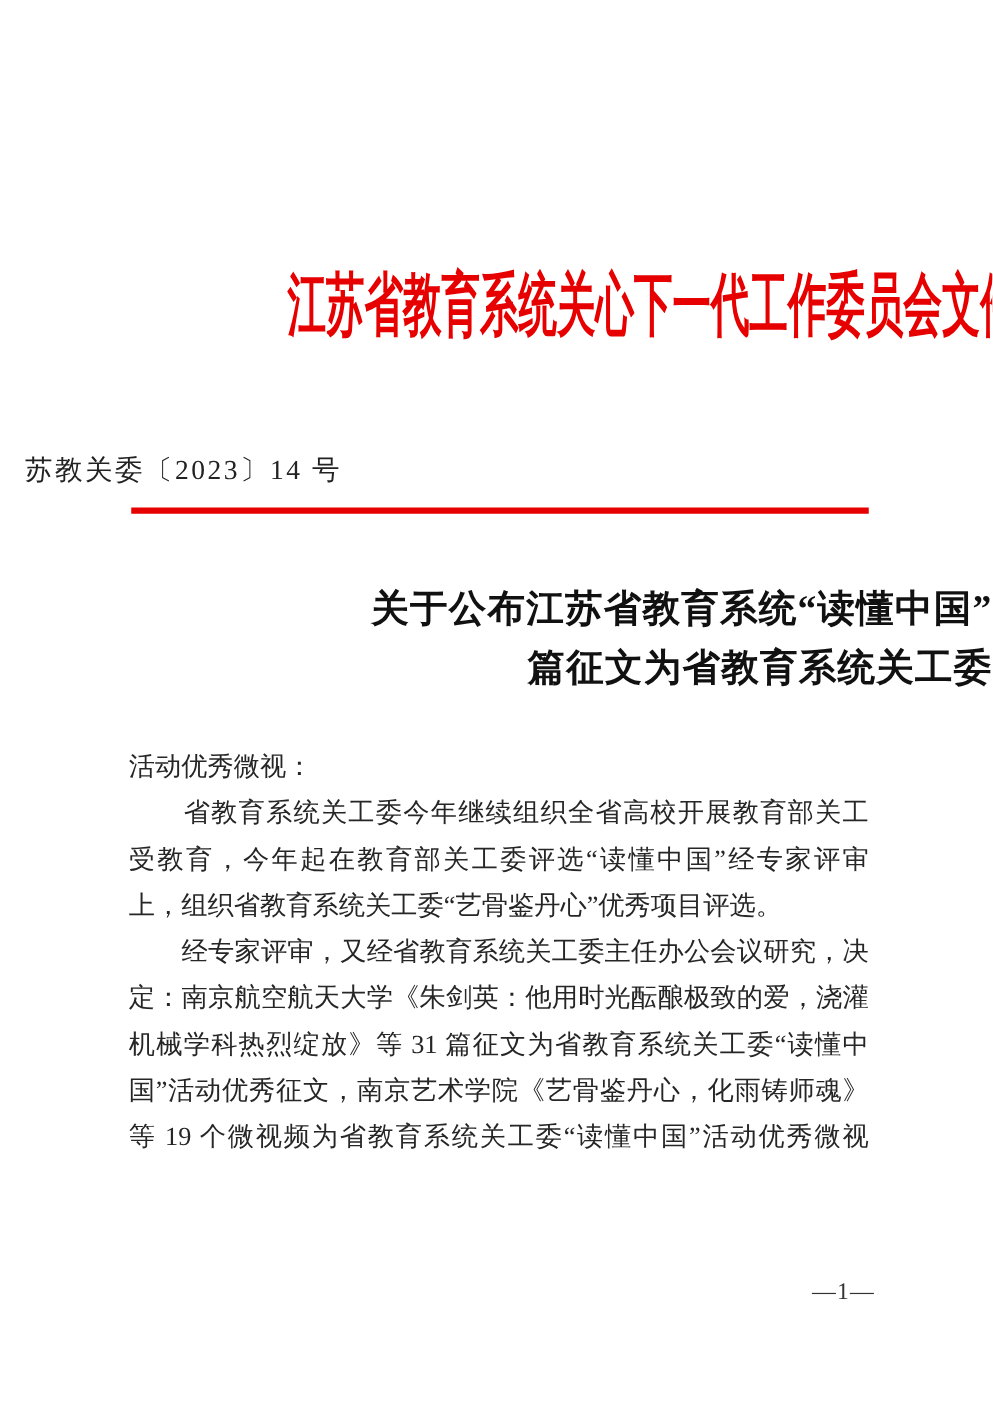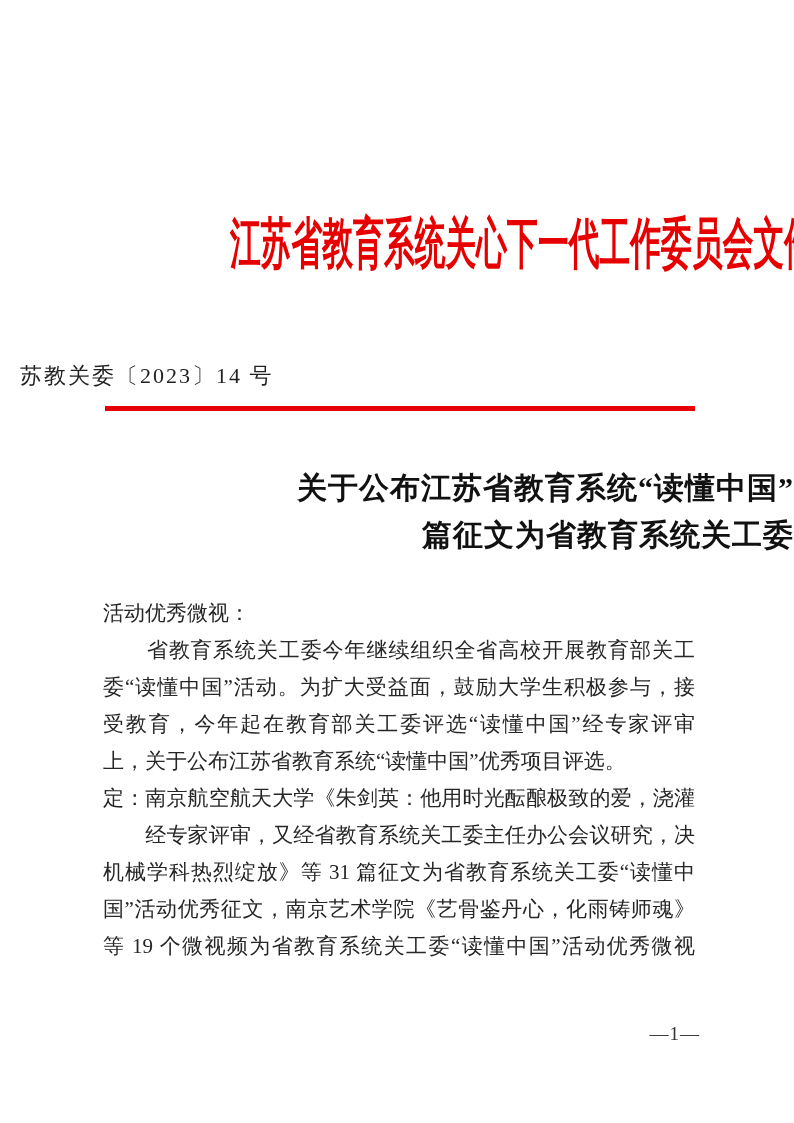--- a/index.html
+++ b/index.html
@@ -121,25 +121,24 @@
   <div class="red-rule"></div>
 
   <h1 class="doc-title">
     <span class="title-line">关于公布江苏省教育系统“读懂中国”</span>
     <span class="title-line">篇征文为省教育系统关工委</span>
   </h1>
 
   <div class="body-text">
     <div class="body-line no-fill">活动优秀微视：</div>
     <div class="body-line">　　省教育系统关工委今年继续组织全省高校开展教育部关工</div>
-    <div class="body-line">委“读懂中国”活动。为扩大受益面，鼓励大学生积极参与，接</div>
     <div class="body-line">受教育，今年起在教育部关工委评选“读懂中国”经专家评审</div>
-    <div class="body-line no-fill">上，关于公布江苏省教育系统“读懂中国”优秀项目评选。</div>
+    <div class="body-line no-fill">上，组织省教育系统关工委“艺骨鉴丹心”优秀项目评选。</div>
+    <div class="body-line">　　经专家评审，又经省教育系统关工委主任办公会议研究，决</div>
     <div class="body-line">定：南京航空航天大学《朱剑英：他用时光酝酿极致的爱，浇灌</div>
-    <div class="body-line">　　经专家评审，又经省教育系统关工委主任办公会议研究，决</div>
     <div class="body-line">机械学科热烈绽放》等 31 篇征文为省教育系统关工委“读懂中</div>
     <div class="body-line">国”活动优秀征文，南京艺术学院《艺骨鉴丹心，化雨铸师魂》</div>
     <div class="body-line">等 19 个微视频为省教育系统关工委“读懂中国”活动优秀微视</div>
   </div>
 
   <div class="page-number">—1—</div>
 
 </div>
 
 </body></html>

